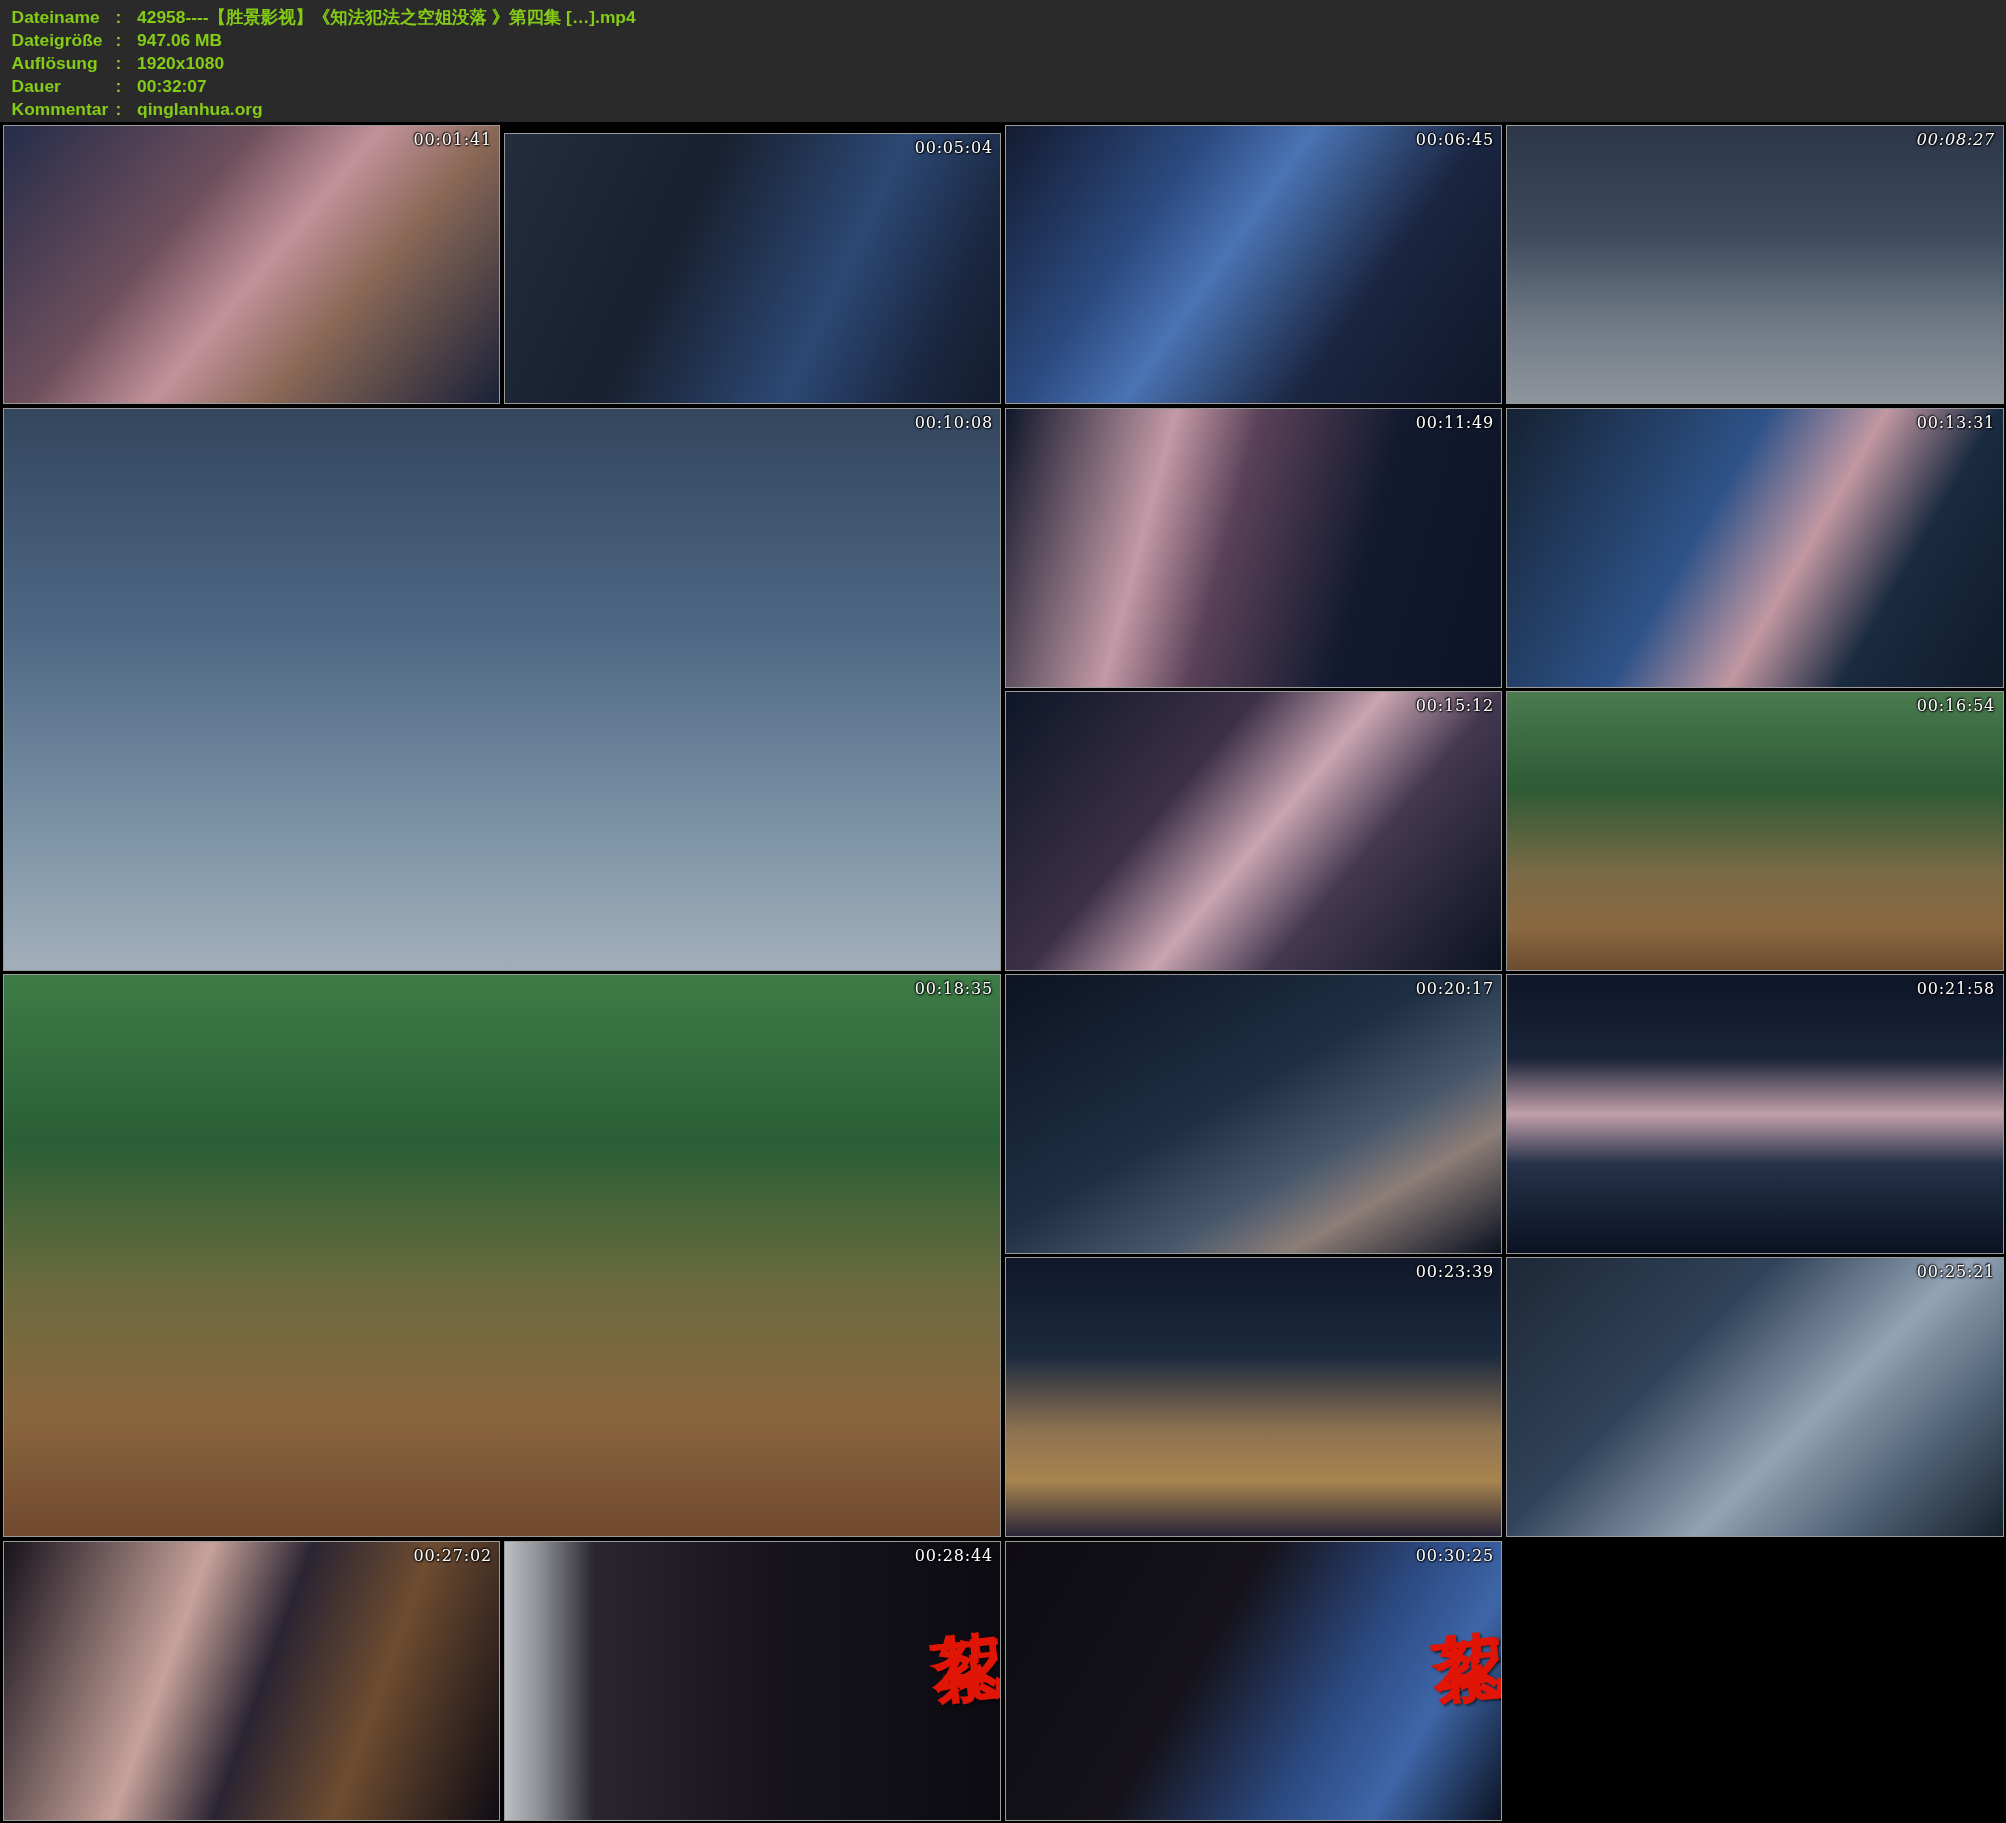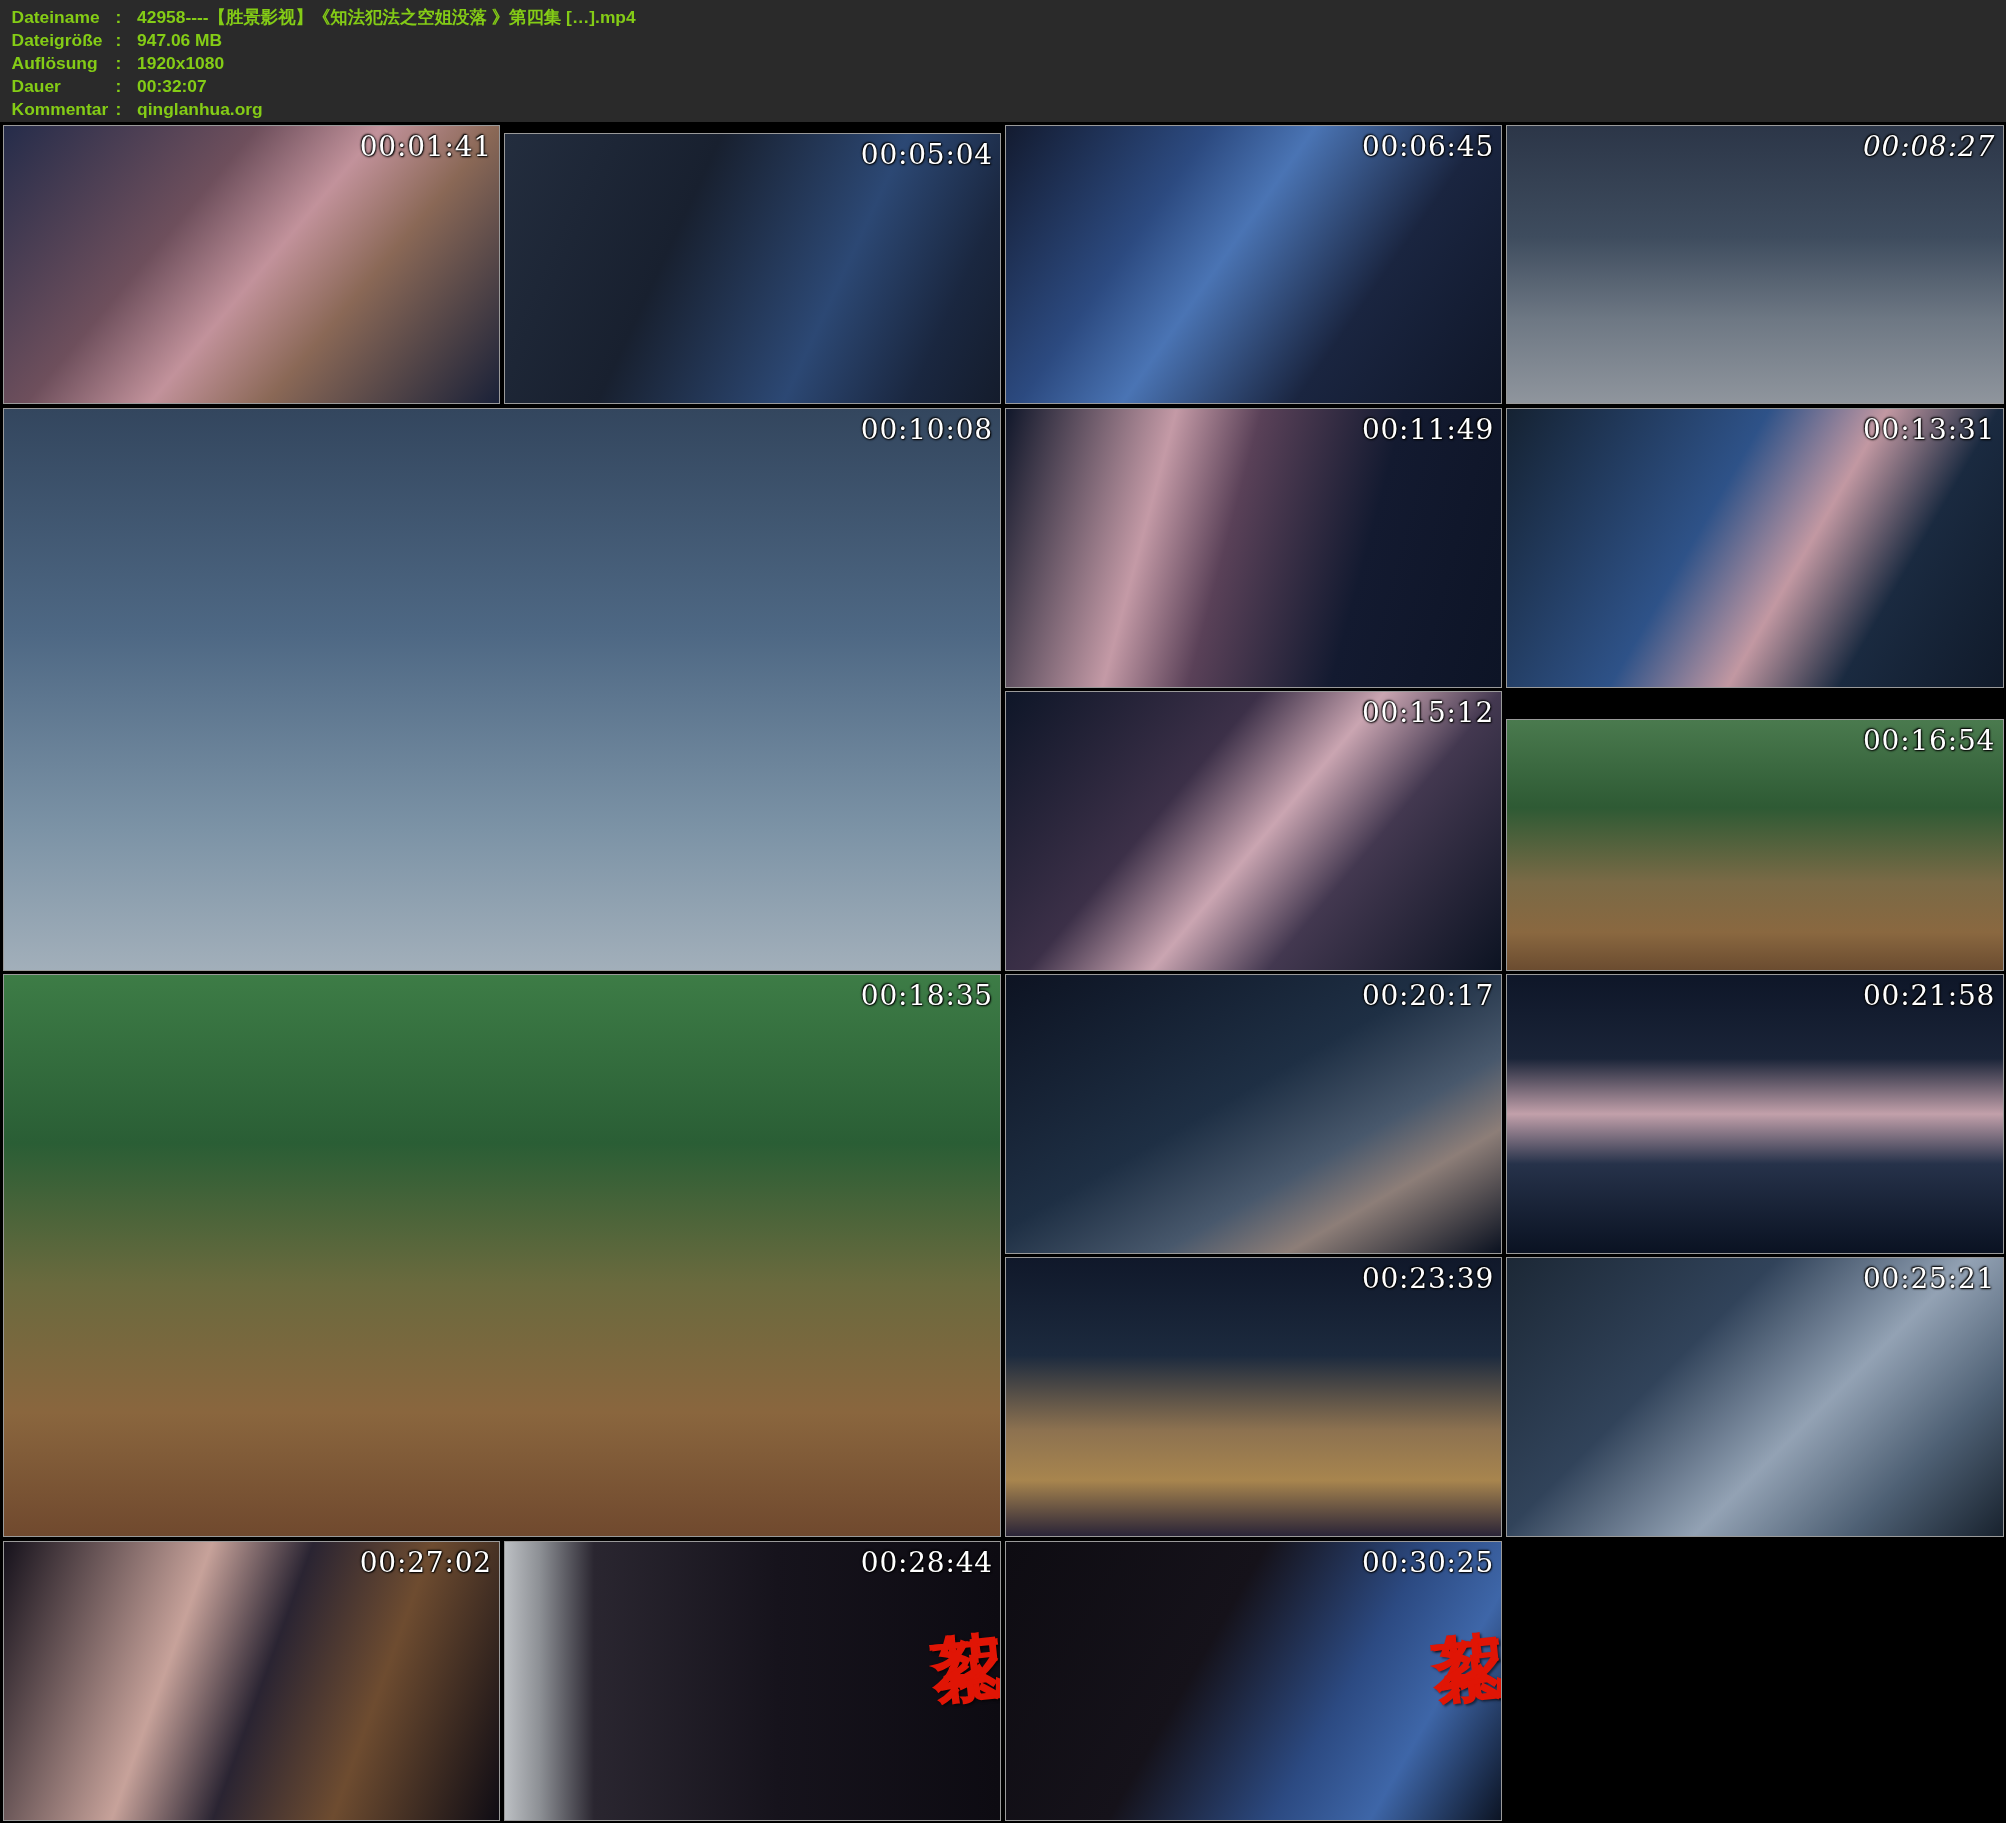--- a/index.html
+++ b/index.html
@@ -53,21 +53,21 @@
     position: relative;
     border: 0.8px solid #9a9a9a;
     overflow: hidden;
     background: #101828;
   }
   figure.thumb.big { grid-column: span 2; grid-row: span 2; }
   .ts {
     position: absolute;
     top: 4.1px; right: 7.4px;
     font-family: "DejaVu Serif", serif;
-    font-size: 28px;
+    font-size: 16px;
     letter-spacing: 0.8px;
     color: #ffffff;
     text-shadow: 0 0 2.5px #000, 0.8px 0.8px 1.7px #000, -0.8px -0.8px 1.7px #000;
   }
   .wm {
     position: absolute;
     top: 33px; right: 10px;
     writing-mode: vertical-rl;
     font-family: "DejaVu Serif", serif;
     font-weight: bold;
@@ -132,21 +132,21 @@
     <figure class="thumb" style="background: linear-gradient(105deg, rgb(16, 23, 42) 0%, rgb(196, 154, 166) 30%, rgb(90, 65, 88) 45%, rgb(19, 26, 48) 70%, rgb(13, 20, 38) 100%);">
       <figcaption class="ts">00:11:49</figcaption>
     </figure>
     <figure class="thumb" style="background: linear-gradient(120deg, rgb(21, 34, 50) 0%, rgb(46, 82, 136) 40%, rgb(194, 152, 162) 58%, rgb(26, 42, 64) 75%, rgb(16, 26, 42) 100%);">
       <figcaption class="ts">00:13:31</figcaption>
     </figure>
     <figure class="thumb" style="background: linear-gradient(130deg, rgb(14, 22, 40) 0%, rgb(60, 48, 72) 35%, rgb(202, 165, 177) 52%, rgb(67, 56, 80) 68%, rgb(12, 19, 34) 100%);">
       <figcaption class="ts">00:15:12</figcaption>
     </figure>
 
-    <figure class="thumb" style="background: linear-gradient(rgb(74, 122, 78) 0%, rgb(46, 90, 52) 35%, rgb(122, 106, 70) 65%, rgb(138, 104, 64) 85%, rgb(107, 76, 48) 100%); margin-top: 28px;">
+    <figure class="thumb" style="background: linear-gradient(rgb(74, 122, 78) 0%, rgb(46, 90, 52) 35%, rgb(122, 106, 70) 65%, rgb(138, 104, 64) 85%, rgb(107, 76, 48) 100%);">
       <figcaption class="ts">00:16:54</figcaption>
     </figure>
     <figure class="thumb big" style="background: linear-gradient(rgb(61, 124, 70) 0%, rgb(42, 94, 53) 30%, rgb(106, 106, 62) 55%, rgb(138, 102, 62) 78%, rgb(112, 73, 46) 100%);">
       <figcaption class="ts">00:18:35</figcaption>
     </figure>
     <figure class="thumb" style="background: linear-gradient(150deg, rgb(13, 19, 34) 0%, rgb(30, 47, 68) 45%, rgb(72, 88, 108) 65%, rgb(141, 126, 120) 78%, rgb(10, 17, 32) 100%);">
       <figcaption class="ts">00:20:17</figcaption>
     </figure>
     <figure class="thumb" style="background: linear-gradient(rgb(14, 22, 40) 0%, rgb(26, 36, 56) 30%, rgb(194, 160, 170) 50%, rgb(38, 50, 74) 68%, rgb(10, 18, 34) 100%);">
       <figcaption class="ts">00:21:58</figcaption>

